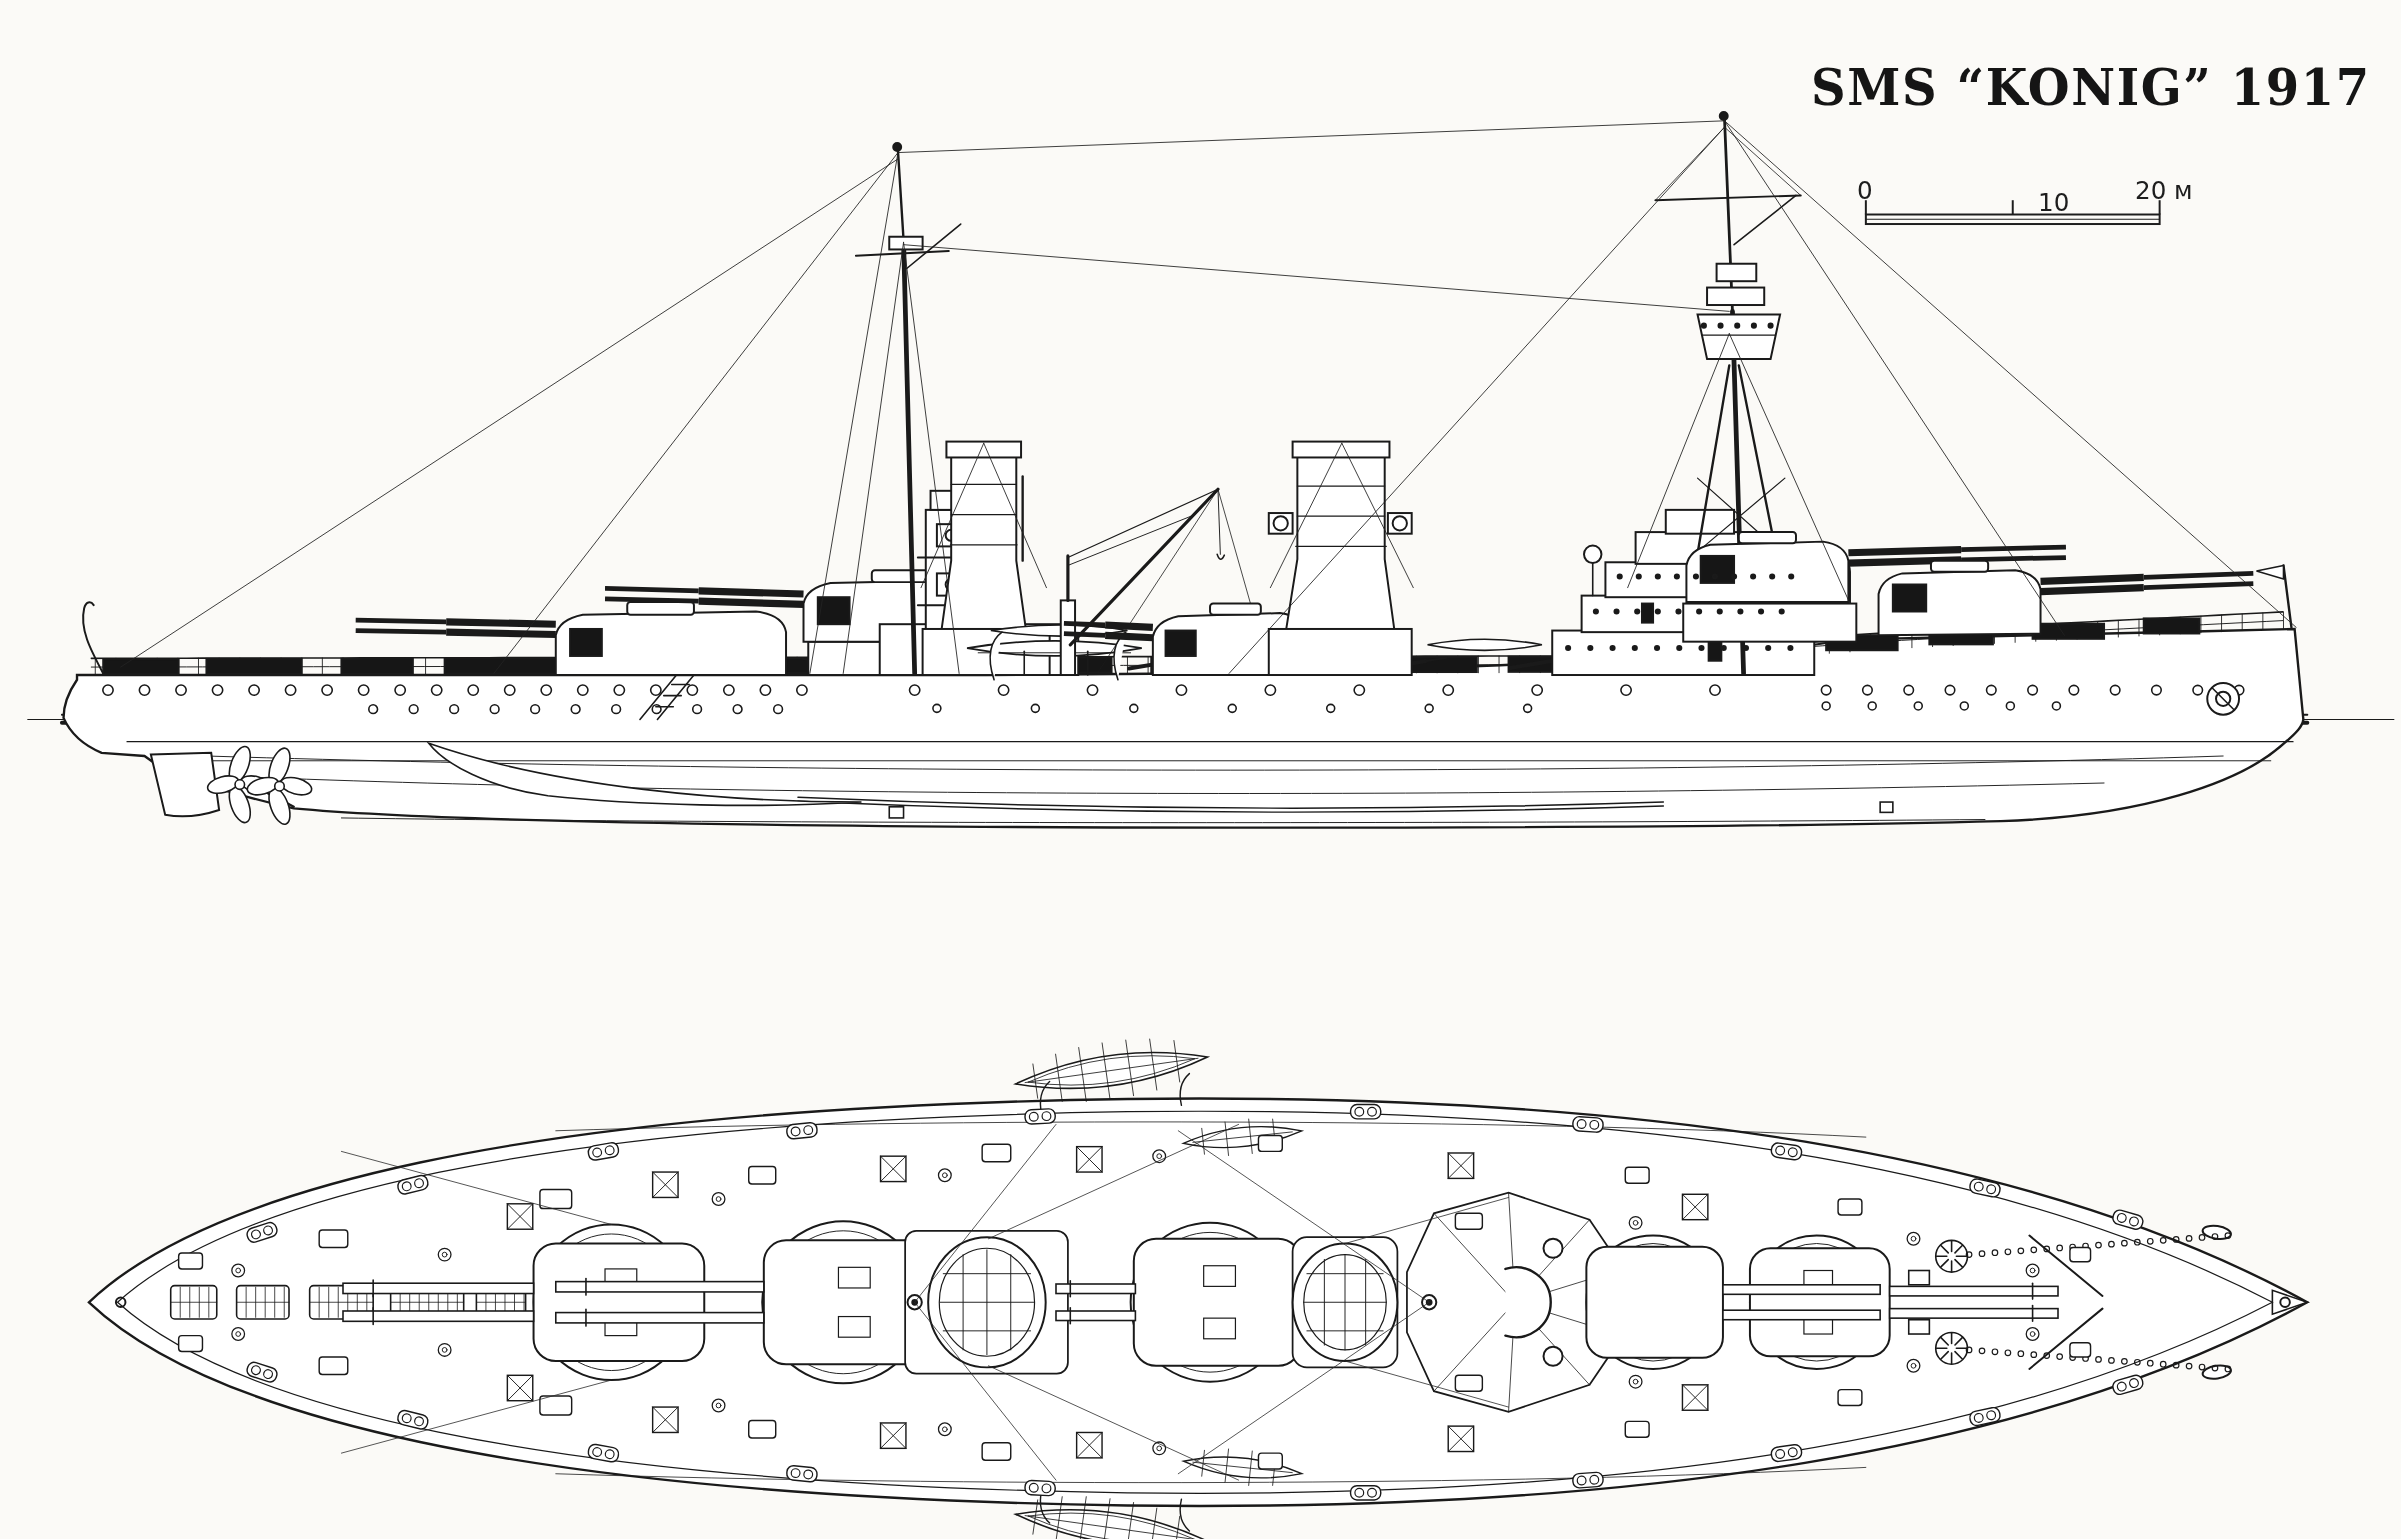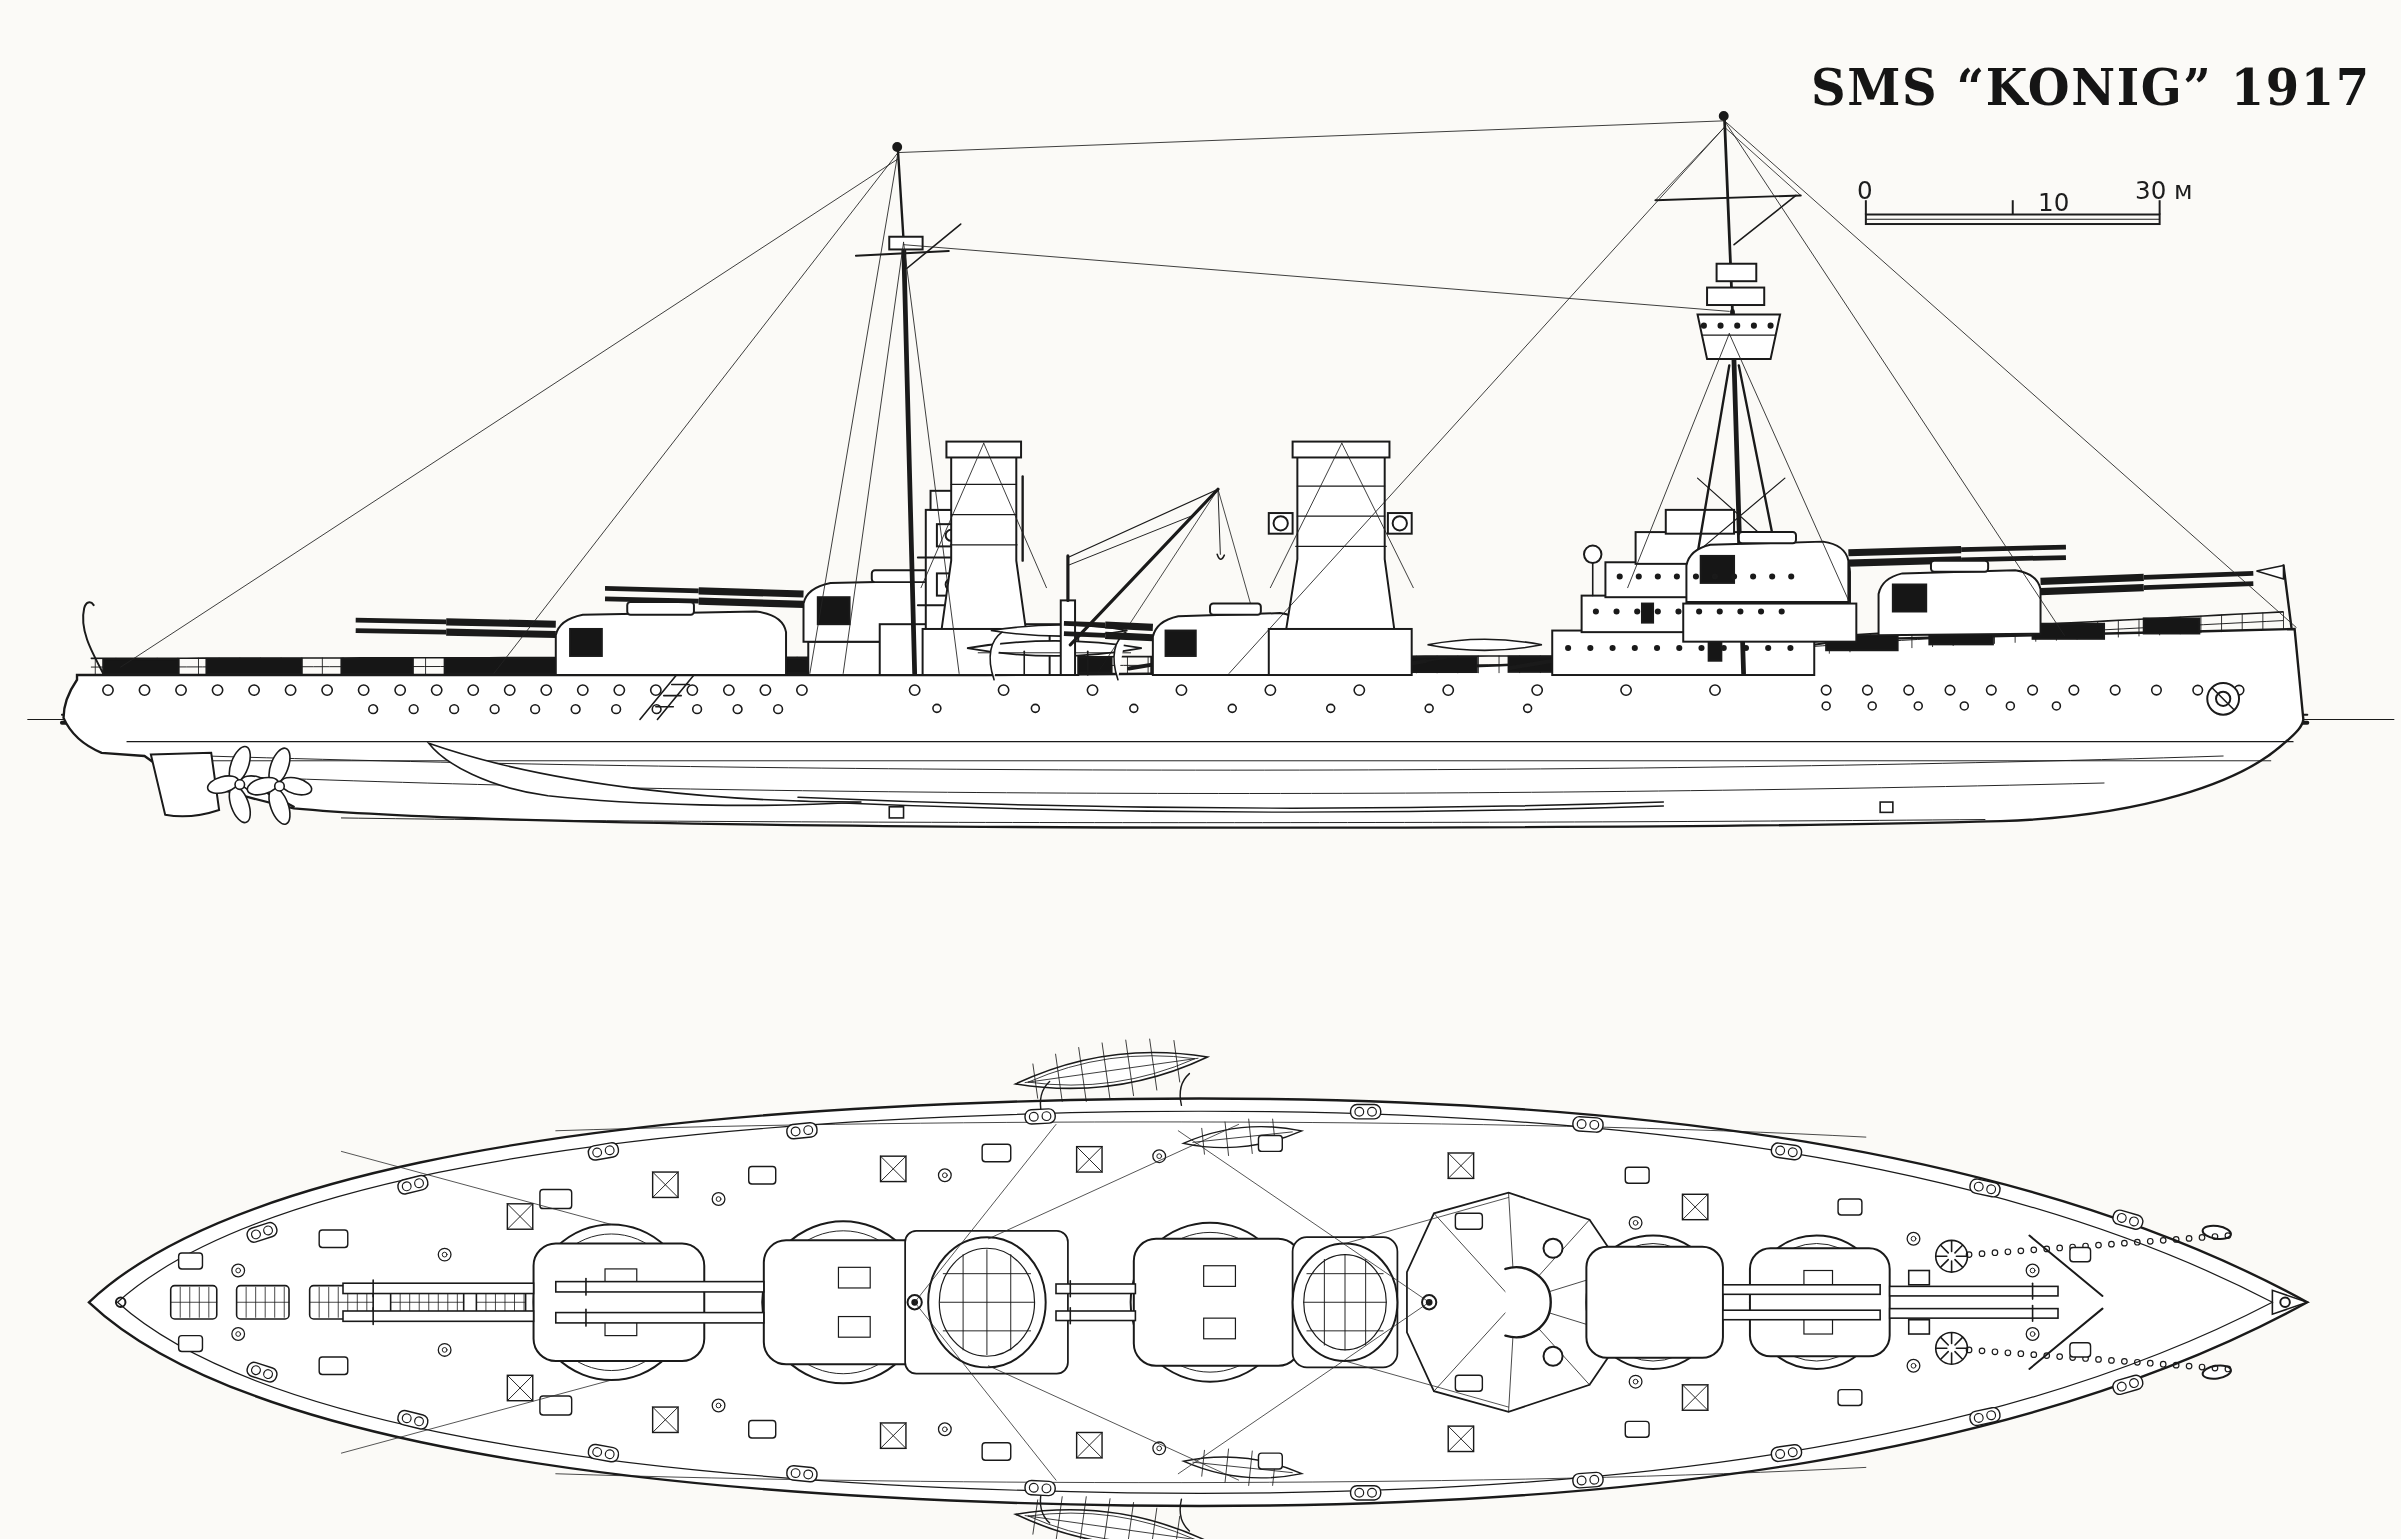--- a/index.html
+++ b/index.html
@@ -963,14 +963,14 @@
         <line x1="1694" y1="1734" x2="1900" y2="1792" stroke="#2a2a2a" stroke-width="1"></line>
         <line x1="770" y1="1562" x2="430" y2="1470" stroke="#2a2a2a" stroke-width="1"></line>
         <line x1="770" y1="1758" x2="430" y2="1850" stroke="#2a2a2a" stroke-width="1"></line>
       </g>
   </g>
 </svg>
 
 <div id="title" class="overlay">SMS “KONIG” 1917</div>
 <div id="scale-0" class="overlay scale-label">0</div>
 <div id="scale-10" class="overlay scale-label">10</div>
-<div id="scale-20" class="overlay scale-label">30 м</div>
+<div id="scale-20" class="overlay scale-label">20 м</div>
 
 
 </body></html>

